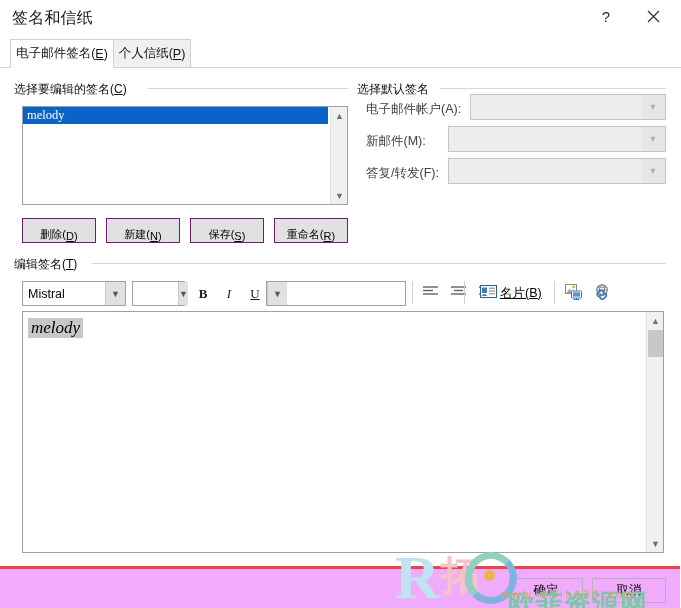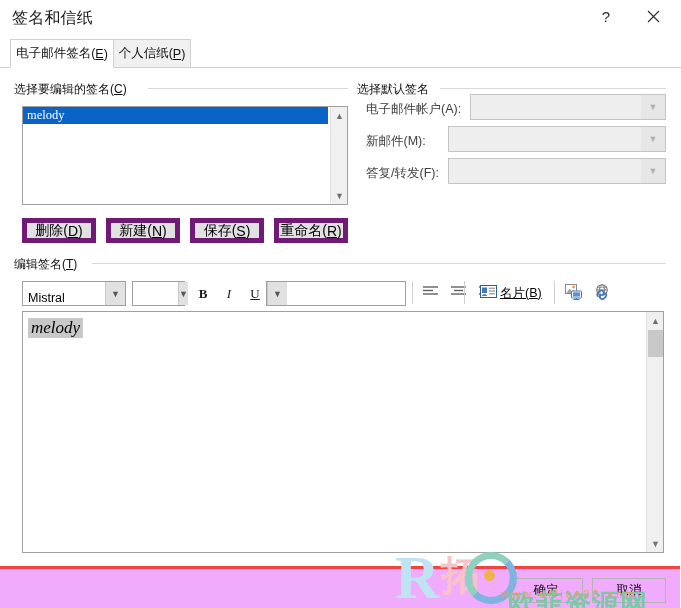--- a/index.html
+++ b/index.html
@@ -142,24 +142,24 @@
     left: 1px; width: 15px;
     background: #c8c8c8;
   }
 
   
   .btn {
     position: absolute;
     box-sizing: border-box;
     height: 25px;
     background: #e1e1e1;
-    border: 5px solid #701a75;
-    font-size: 14px;
+    border: 1px solid #701a75;
+    font-size: 11px;
     color: #000000;
-    display: flex; align-items: center; justify-content: center;
+    display: flex; align-items: flex-end; justify-content: center;
   }
   #btn-delete { left: 22px; top: 150px; width: 74px; }
   #btn-new    { left: 106px; top: 150px; width: 74px; }
   #btn-save   { left: 190px; top: 150px; width: 74px; }
   #btn-rename { left: 274px; top: 150px; width: 74px; }
 
   
   .field-label {
     position: absolute;
     font-size: 12.5px;
@@ -190,21 +190,21 @@
     width: 642px; height: 28px;
   }
   .combo {
     position: absolute;
     box-sizing: border-box;
     height: 25px;
     background: #ffffff;
     border: 1px solid #a0a0a0;
     font-size: 12.5px;
     color: #000000;
-    display: flex; align-items: flex-end; gap: 40px;
+    display: flex; align-items: center; gap: 40px;
   }
   .combo .txt { padding-left: 5px; flex: 1; white-space: nowrap; overflow: hidden; }
   .combo .arrow {
     width: 19px; height: 23px;
     background: #e1e1e1;
     border-left: 1px solid #c8c8c8;
     display: flex; align-items: center; justify-content: center;
     color: #555555; font-size: 9px;
   }
   #cmb-font  { left: 0px;  top: 1px; width: 104px; }

